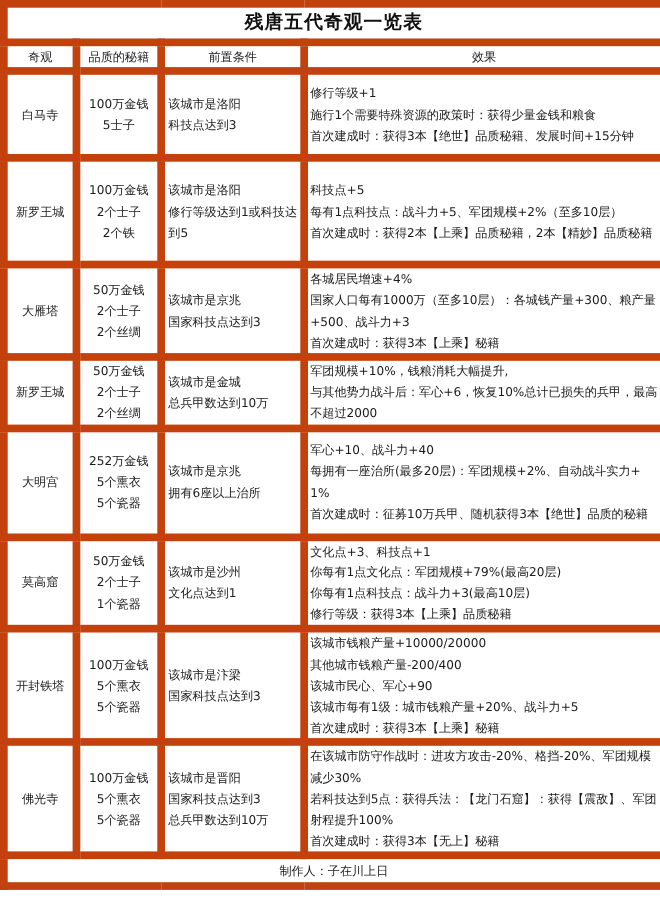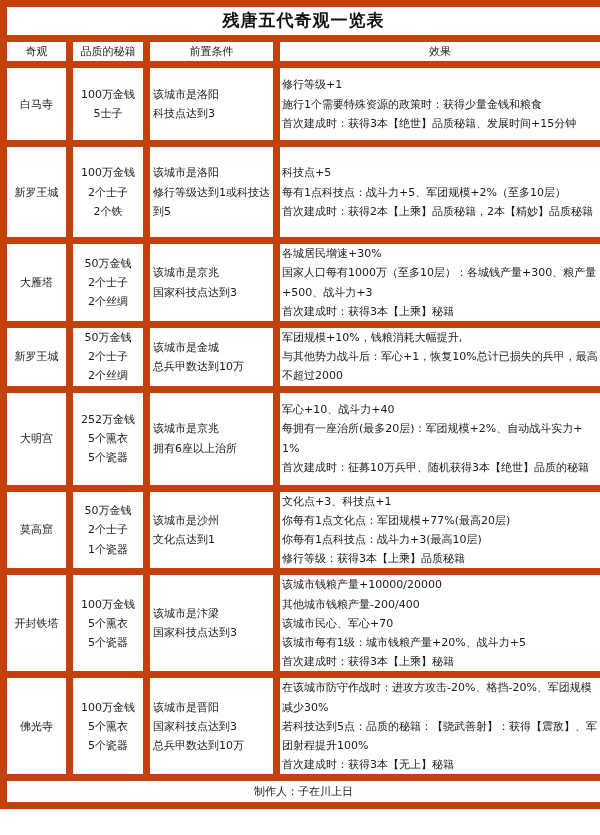--- a/index.html
+++ b/index.html
@@ -109,39 +109,39 @@
         <td class="cost-cell">
           <span class="line">50万金钱</span>
           <span class="line">2个士子</span>
           <span class="line">2个丝绸</span>
         </td>
         <td class="cond-cell">
           <span class="line">该城市是京兆</span>
           <span class="line">国家科技点达到3</span>
         </td>
         <td class="effect-cell">
-          <span class="line">各城居民增速+30%</span>
+          <span class="line">各城居民增速+4%</span>
           <span class="line">国家人口每有1000万（至多10层）：各城钱产量+300、粮产量+500、战斗力+3</span>
           <span class="line">首次建成时：获得3本【上乘】秘籍</span>
         </td>
       </tr>
       <tr class="r4">
         <td class="name-cell">新罗王城</td>
         <td class="cost-cell">
           <span class="line">50万金钱</span>
           <span class="line">2个士子</span>
           <span class="line">2个丝绸</span>
         </td>
         <td class="cond-cell">
           <span class="line">该城市是金城</span>
           <span class="line">总兵甲数达到10万</span>
         </td>
         <td class="effect-cell">
           <span class="line">军团规模+10%，钱粮消耗大幅提升,</span>
-          <span class="line">与其他势力战斗后：军心+1，恢复10%总计已损失的兵甲，最高不超过2000</span>
+          <span class="line">与其他势力战斗后：军心+6，恢复10%总计已损失的兵甲，最高不超过2000</span>
         </td>
       </tr>
       <tr class="r5">
         <td class="name-cell">大明宫</td>
         <td class="cost-cell">
           <span class="line">252万金钱</span>
           <span class="line">5个熏衣</span>
           <span class="line">5个瓷器</span>
         </td>
         <td class="cond-cell">
@@ -160,59 +160,59 @@
           <span class="line">50万金钱</span>
           <span class="line">2个士子</span>
           <span class="line">1个瓷器</span>
         </td>
         <td class="cond-cell">
           <span class="line">该城市是沙州</span>
           <span class="line">文化点达到1</span>
         </td>
         <td class="effect-cell">
           <span class="line">文化点+3、科技点+1</span>
-          <span class="line">你每有1点文化点：军团规模+77%(最高20层)</span>
+          <span class="line">你每有1点文化点：军团规模+79%(最高20层)</span>
           <span class="line">你每有1点科技点：战斗力+3(最高10层)</span>
           <span class="line">修行等级：获得3本【上乘】品质秘籍</span>
         </td>
       </tr>
       <tr class="r7">
         <td class="name-cell">开封铁塔</td>
         <td class="cost-cell">
           <span class="line">100万金钱</span>
           <span class="line">5个熏衣</span>
           <span class="line">5个瓷器</span>
         </td>
         <td class="cond-cell">
           <span class="line">该城市是汴梁</span>
           <span class="line">国家科技点达到3</span>
         </td>
         <td class="effect-cell">
           <span class="line">该城市钱粮产量+10000/20000</span>
           <span class="line">其他城市钱粮产量-200/400</span>
-          <span class="line">该城市民心、军心+70</span>
+          <span class="line">该城市民心、军心+90</span>
           <span class="line">该城市每有1级：城市钱粮产量+20%、战斗力+5</span>
           <span class="line">首次建成时：获得3本【上乘】秘籍</span>
         </td>
       </tr>
       <tr class="r8">
         <td class="name-cell">佛光寺</td>
         <td class="cost-cell">
           <span class="line">100万金钱</span>
           <span class="line">5个熏衣</span>
           <span class="line">5个瓷器</span>
         </td>
         <td class="cond-cell">
           <span class="line">该城市是晋阳</span>
           <span class="line">国家科技点达到3</span>
           <span class="line">总兵甲数达到10万</span>
         </td>
         <td class="effect-cell">
           <span class="line">在该城市防守作战时：进攻方攻击-20%、格挡-20%、军团规模减少30%</span>
-          <span class="line">若科技达到5点：品质的秘籍：【骁武善射】：获得【震敌】、军团射程提升100%</span>
+          <span class="line">若科技达到5点：获得兵法：【龙门石窟】：获得【震敌】、军团射程提升100%</span>
           <span class="line">首次建成时：获得3本【无上】秘籍</span>
         </td>
       </tr>
     </tbody>
   <tfoot>
     <tr>
       <td colspan="4" class="footer-cell">制作人：子在川上日</td>
     </tr>
   </tfoot>
 </table>

